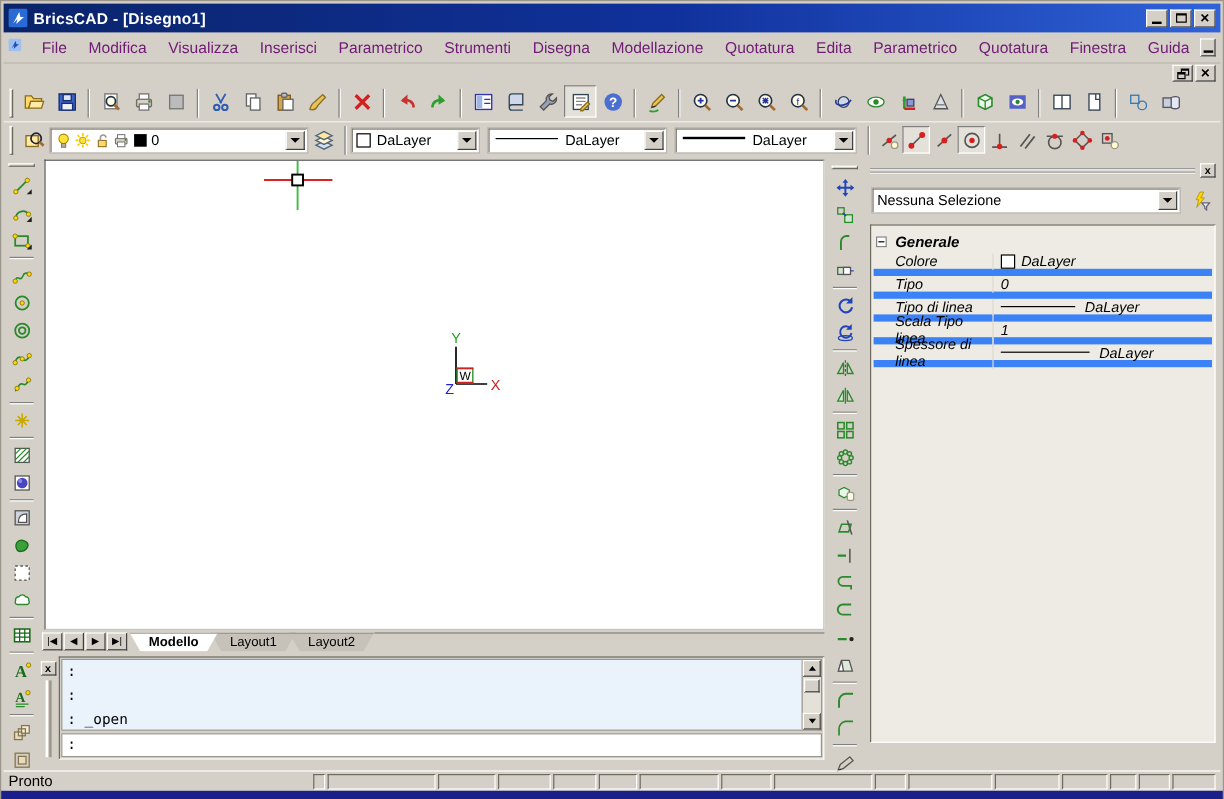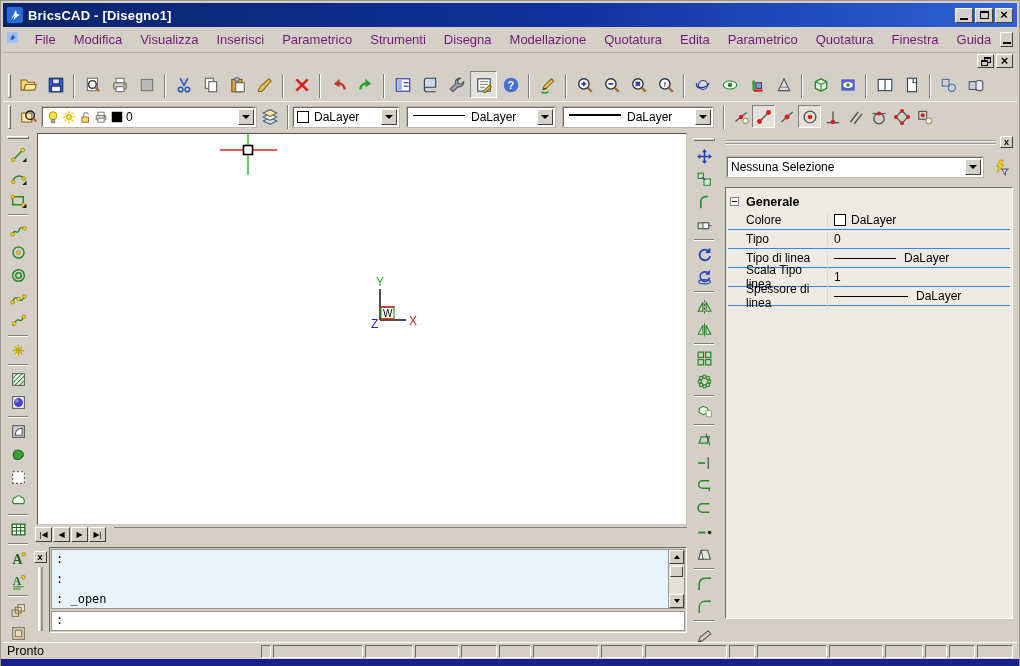--- a/index.html
+++ b/index.html
@@ -103,25 +103,25 @@
   
   #props { position:absolute; left:720px; top:132px; width:296px; height:506px; padding:2px 4px; }
   #props-top { height:14px; display:flex; align-items:center; }
   #props-top .hgrip { flex:1; height:5px; border-top:2px groove #eee; border-bottom:2px groove #eee; margin-right:4px; }
   #props-close { width:13px; height:12px; background:#d4d0c8; border:1px solid; border-color:#ffffff #404040 #404040 #ffffff;
     font-size:9px; font-weight:bold; display:flex; align-items:center; justify-content:center; }
   #props-combo-row { display:flex; align-items:center; margin:8px 2px 10px; }
   #props-combo { flex:1; }
   #props-filter { width:22px; height:20px; margin-left:6px; display:flex; align-items:center; justify-content:center; }
   #props-filter svg { width:17px; height:17px; }
-  #props-grid { border:1px solid; border-color:#6d6a5e #ffffff #ffffff #6d6a5e; background:#edebe4; height:432px; padding:4px 2px; }
+  #props-grid { border:1px solid; border-color:#6d6a5e #ffffff #ffffff #6d6a5e; background:#edebe4; height:432px; padding:4px 2px;font-style:italic; }
   .psec { display:flex; align-items:center; height:19px; font-weight:bold; font-size:12.5px; }
   .minusbox { width:9px; height:9px; border:1px solid #848484; background:#fff; position:relative; margin:0 7px 0 2px; flex:none; }
   .minusbox::after { content:""; position:absolute; left:1px; right:1px; top:3px; height:1px; background:#000; }
-  .prow { display:flex; height:19px; align-items:center; border-bottom:1px solid #3b82f6; }
+  .prow { display:flex; height:19px; align-items:center; border-bottom:6px solid #3b82f6; }
   .prow .plabel { width:100px; padding-left:18px; flex:none; border-right:1px solid #dedbd2; color:#000; }
   .prow .pval { flex:1; padding-left:6px; display:flex; align-items:center; color:#000; }
   .pline { display:inline-block; height:1px; background:#000; margin-right:8px; }
 
   
   #statusbar { position:absolute; left:2px; right:2px; top:641px; height:17px; display:flex; align-items:center;
     border-top:1px solid #ffffff; padding:0 4px; }
   #status-text { font-size:12.5px; color:#000; flex:1; }
   .scell { height:13px; margin-left:2px; border:1px solid; border-color:#6d6a5e #ffffff #ffffff #6d6a5e; flex:none; }
   #bottomstrip { position:absolute; left:0; right:0; top:658px; height:8px; background:#1a1f8a; }
@@ -714,20 +714,25 @@
       <line x1="26.5" y1="45" x2="40.5" y2="45" stroke="#cc2222" stroke-width="1.6"></line>
       <text x="29" y="43" fill="#000" font-size="10">W</text>
     </svg>
   </div>
 
   <div id="tabsrow">
     <span class="navbtn">|◀</span>
     <span class="navbtn">◀</span>
     <span class="navbtn">▶</span>
     <span class="navbtn" style="margin-right:8px">▶|</span>
+    <span id="tabs-container" style="display:flex">
+        <span class="tab active">Modello</span>
+        <span class="tab">Layout1</span>
+        <span class="tab">Layout2</span>
+      </span>
     <span class="tabfill"></span>
   </div>
 
   <div id="cmd">
     <div id="cmd-side">
       <span id="cmd-close">x</span>
       <span id="cmd-grip"></span>
     </div>
     <div id="cmd-main">
       <div id="cmd-hist">

